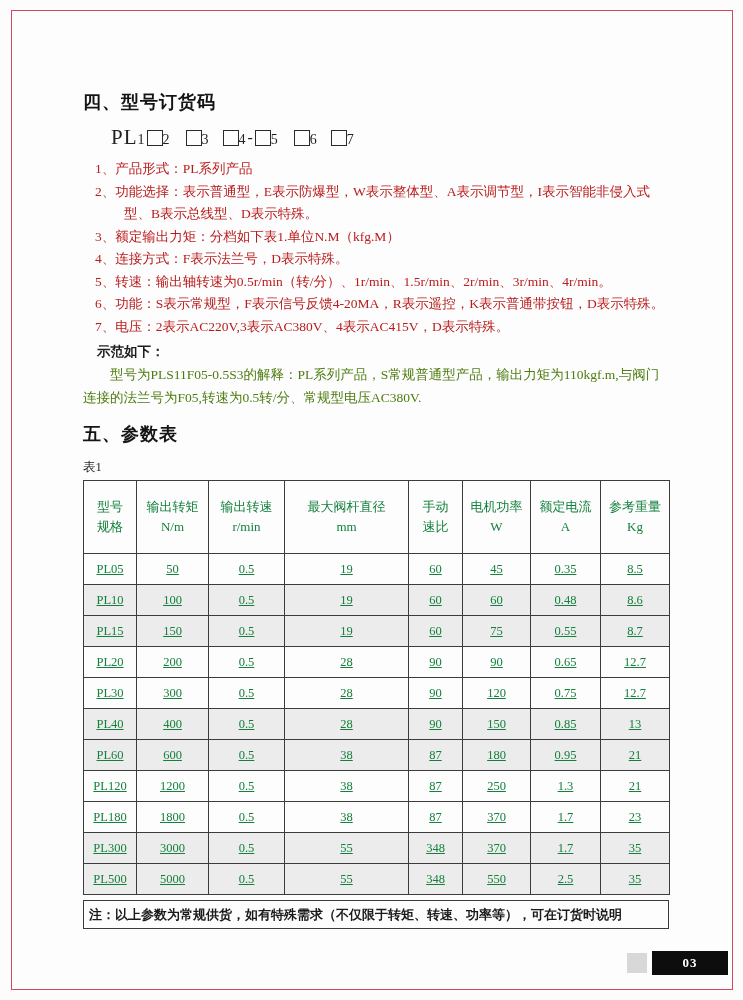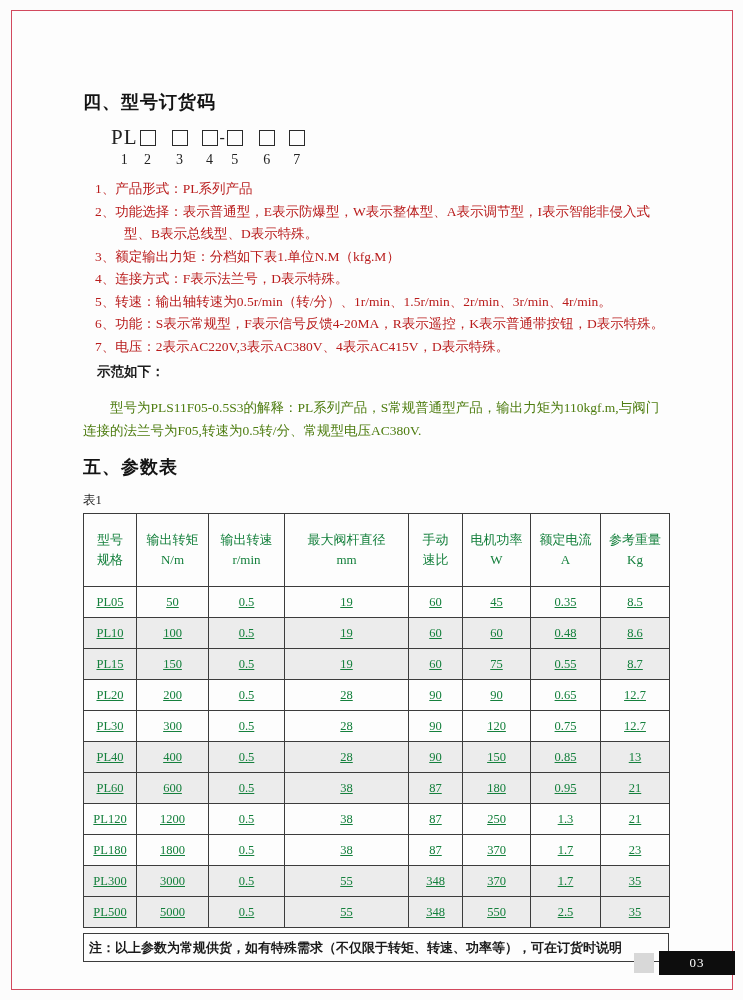--- a/index.html
+++ b/index.html
@@ -20,32 +20,32 @@
   }
   .content {
     position:absolute; left:83px; top:90px; width:586px;
   }
   .h-section {
     font-size:18px; font-weight:bold; letter-spacing:1px; color:#141414;
   }
   
   .code-diagram { margin:13px 0 0 28px; }
   .code-row { display:flex; align-items:flex-end; }
-  .code-unit { display:flex; flex-direction:column; align-items:center; }
+  .code-unit { display:flex; flex-direction:row; align-items:center; }
   .code-sym { height:21px; display:flex; align-items:center; }
   .code-prefix { font-size:21px; line-height:21px; letter-spacing:1px; color:#222; }
   .code-box { width:16px; height:16px; border:1.6px solid #2a2a2a; background:transparent; }
   .code-dash { font-size:16px; color:#222; padding:0 1px; }
   .code-num { font-size:14px; color:#222; margin-top:4px; height:16px; }
   .g0 { margin-right:2px; }  .g1 { margin-right:16px; }
   .g2 { margin-right:14px; } .g3 { margin-right:1px; }
   
   .spec-list { margin:10px 0 0 12px; font-size:13.5px; line-height:22.5px; color:#b91c1c; }
   .spec-item { padding-left:29px; text-indent:-29px; }
-  .example-label { margin:5px 0 16px 14px; font-weight:bold; font-size:13.5px; }
+  .example-label { margin:5px 0 3px 14px; font-weight:bold; font-size:13.5px; }
   .example-text { margin-top:2px; font-size:13.5px; line-height:22.5px; text-indent:2em; color:#4d7c0f; }
   .h-section-2 { margin-top:13px; }
   .table-label { margin-top:13px; font-size:12.5px; }
   
   table.params {
     margin-top:4px; width:586px;
     border-collapse:collapse; table-layout:fixed;
     font-size:12.5px; color:#15803d;
   }
   table.params th, table.params td {
@@ -58,21 +58,21 @@
   tr.shaded td { background:#ececec; }
   .note-box {
     margin-top:5px; width:586px; height:29px;
     border:1px solid #3c3c3c;
     display:flex; align-items:center;
     padding-left:5px;
     font-size:13px; font-weight:600; color:#1a1a1a;
     background:#fdfdfd;
   }
   
-  .page-badge { position:absolute; right:8px; top:951px; height:24px; display:flex; align-items:center; }
+  .page-badge { position:absolute; right:15px; top:951px; height:24px; display:flex; align-items:center;font-weight:bold; }
   .badge-square { width:20px; height:20px; background:#d8d8d8; margin-right:5px; }
   .badge-bar {
     width:76px; height:24px; background:#0d0d0d; color:#fff;
     display:flex; align-items:center; justify-content:center;
     font-size:13px; letter-spacing:1px;
   }
 </style>
 </head>
 <body>
 

